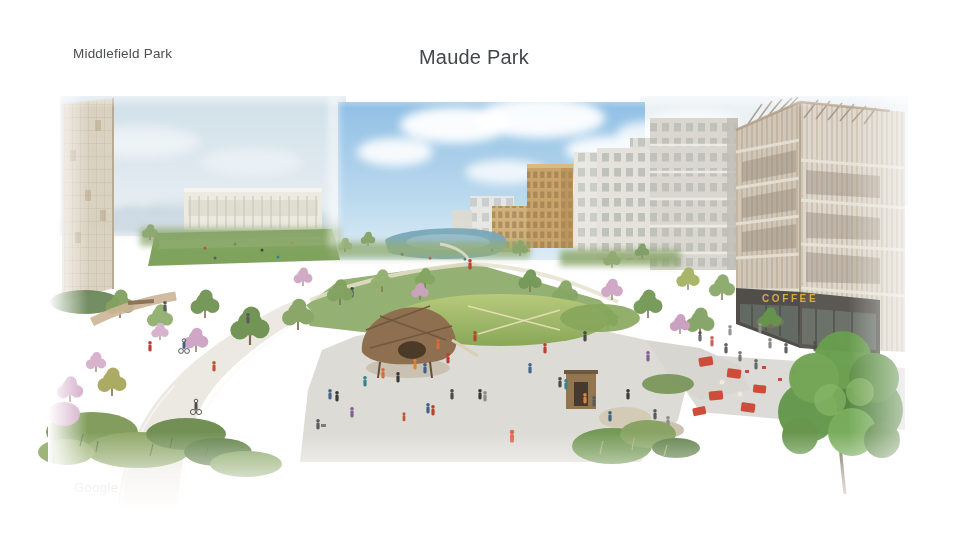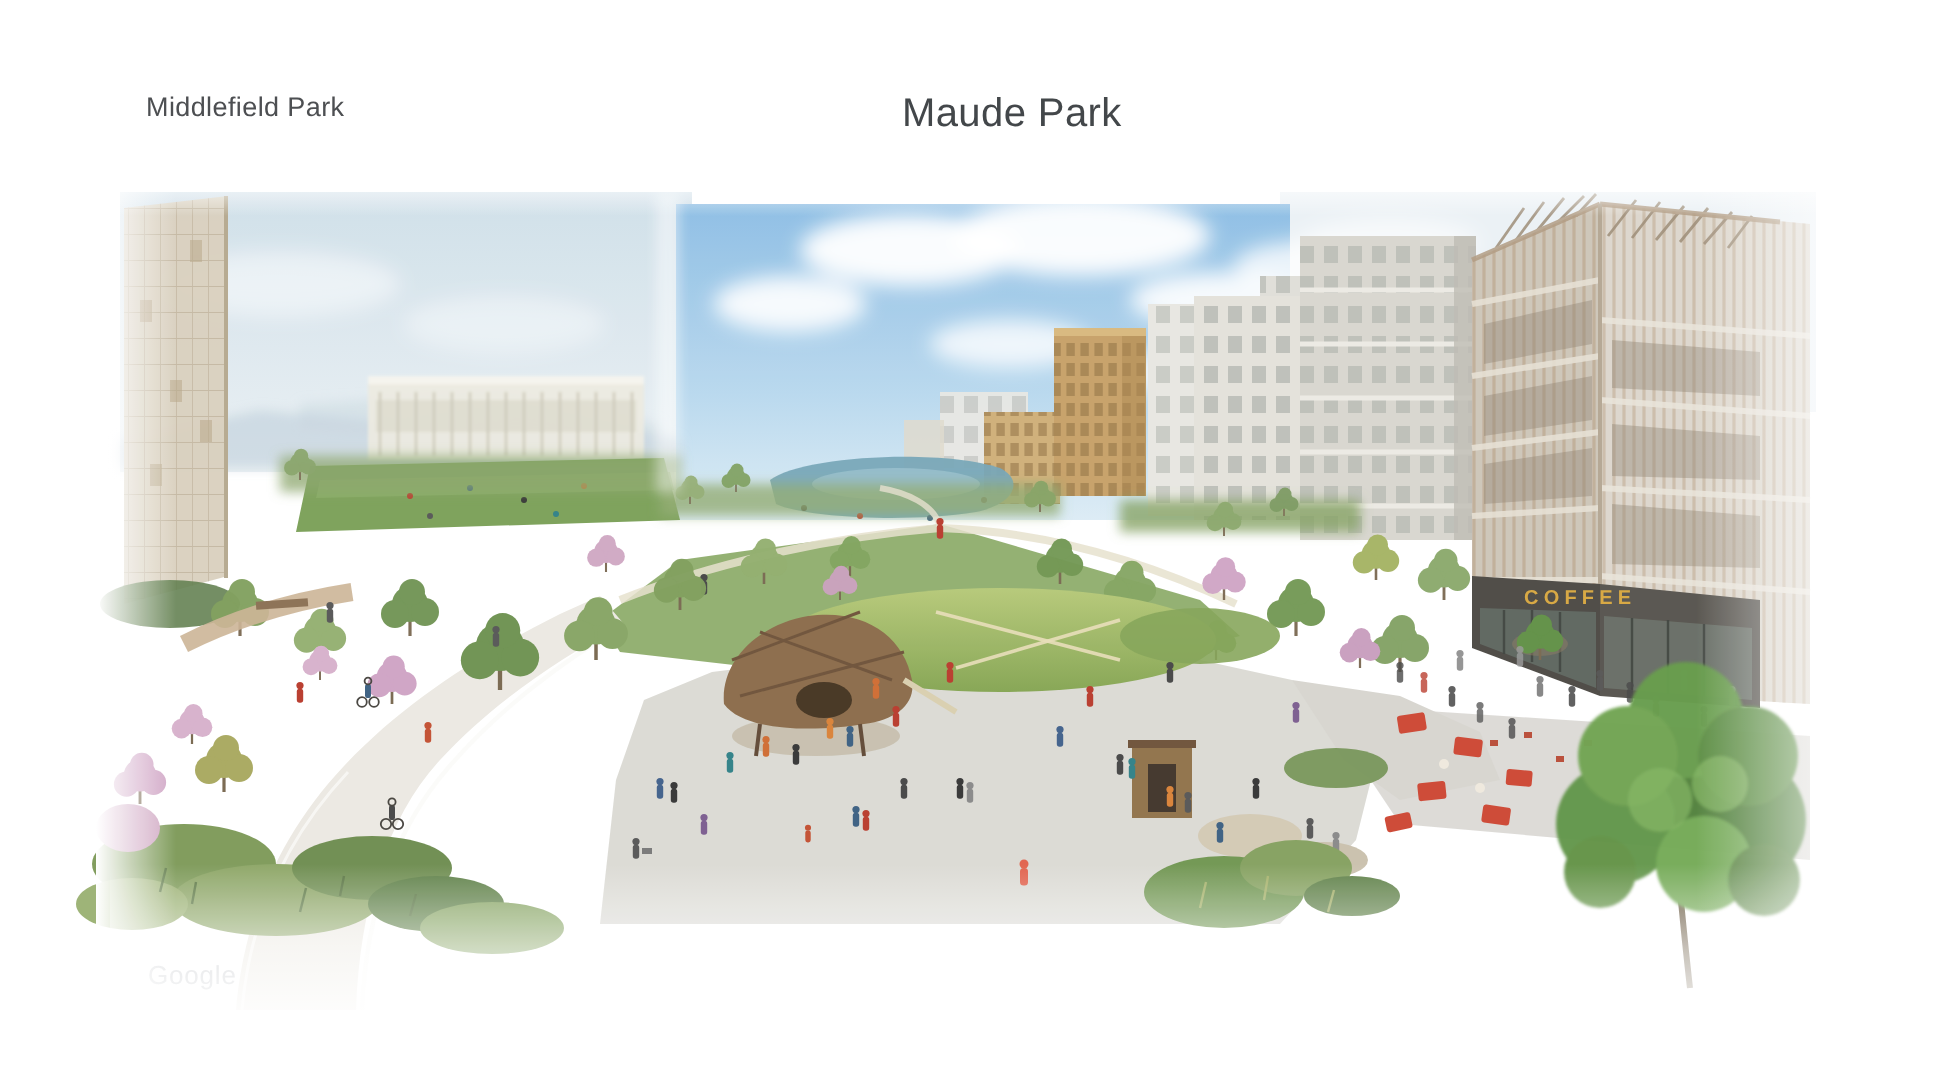--- a/index.html
+++ b/index.html
@@ -1,20 +1,20 @@
 <!DOCTYPE html>
 <html><head>
 <meta charset="utf-8">
 <style>
   html,body{margin:0;padding:0;background:#ffffff;}
   body{font-family:"Liberation Sans", sans-serif;}
   .stage{position:relative;width:970px;height:545px;background:#ffffff;overflow:hidden;}
   .lbl{position:absolute;white-space:nowrap;}
   #label-district{left:73px;top:46px;font-size:13.5px;color:#46484b;letter-spacing:.2px;}
-  #label-title{left:419px;top:46px;font-size:20px;color:#3c4043;letter-spacing:.2px;margin-left:32px;}
+  #label-title{left:419px;top:46px;font-size:20px;color:#3c4043;letter-spacing:.2px;}
   #watermark{left:74px;top:480px;font-size:13px;color:#c2c5c9;letter-spacing:.4px;}
   svg{position:absolute;left:0;top:0;}
   .cyc circle{fill:none;stroke:#44413c;stroke-width:.9;}
 </style>
 </head>
 <body>
 
 <div class="stage">
 
   <span class="lbl" id="label-district">Middlefield Park</span>

